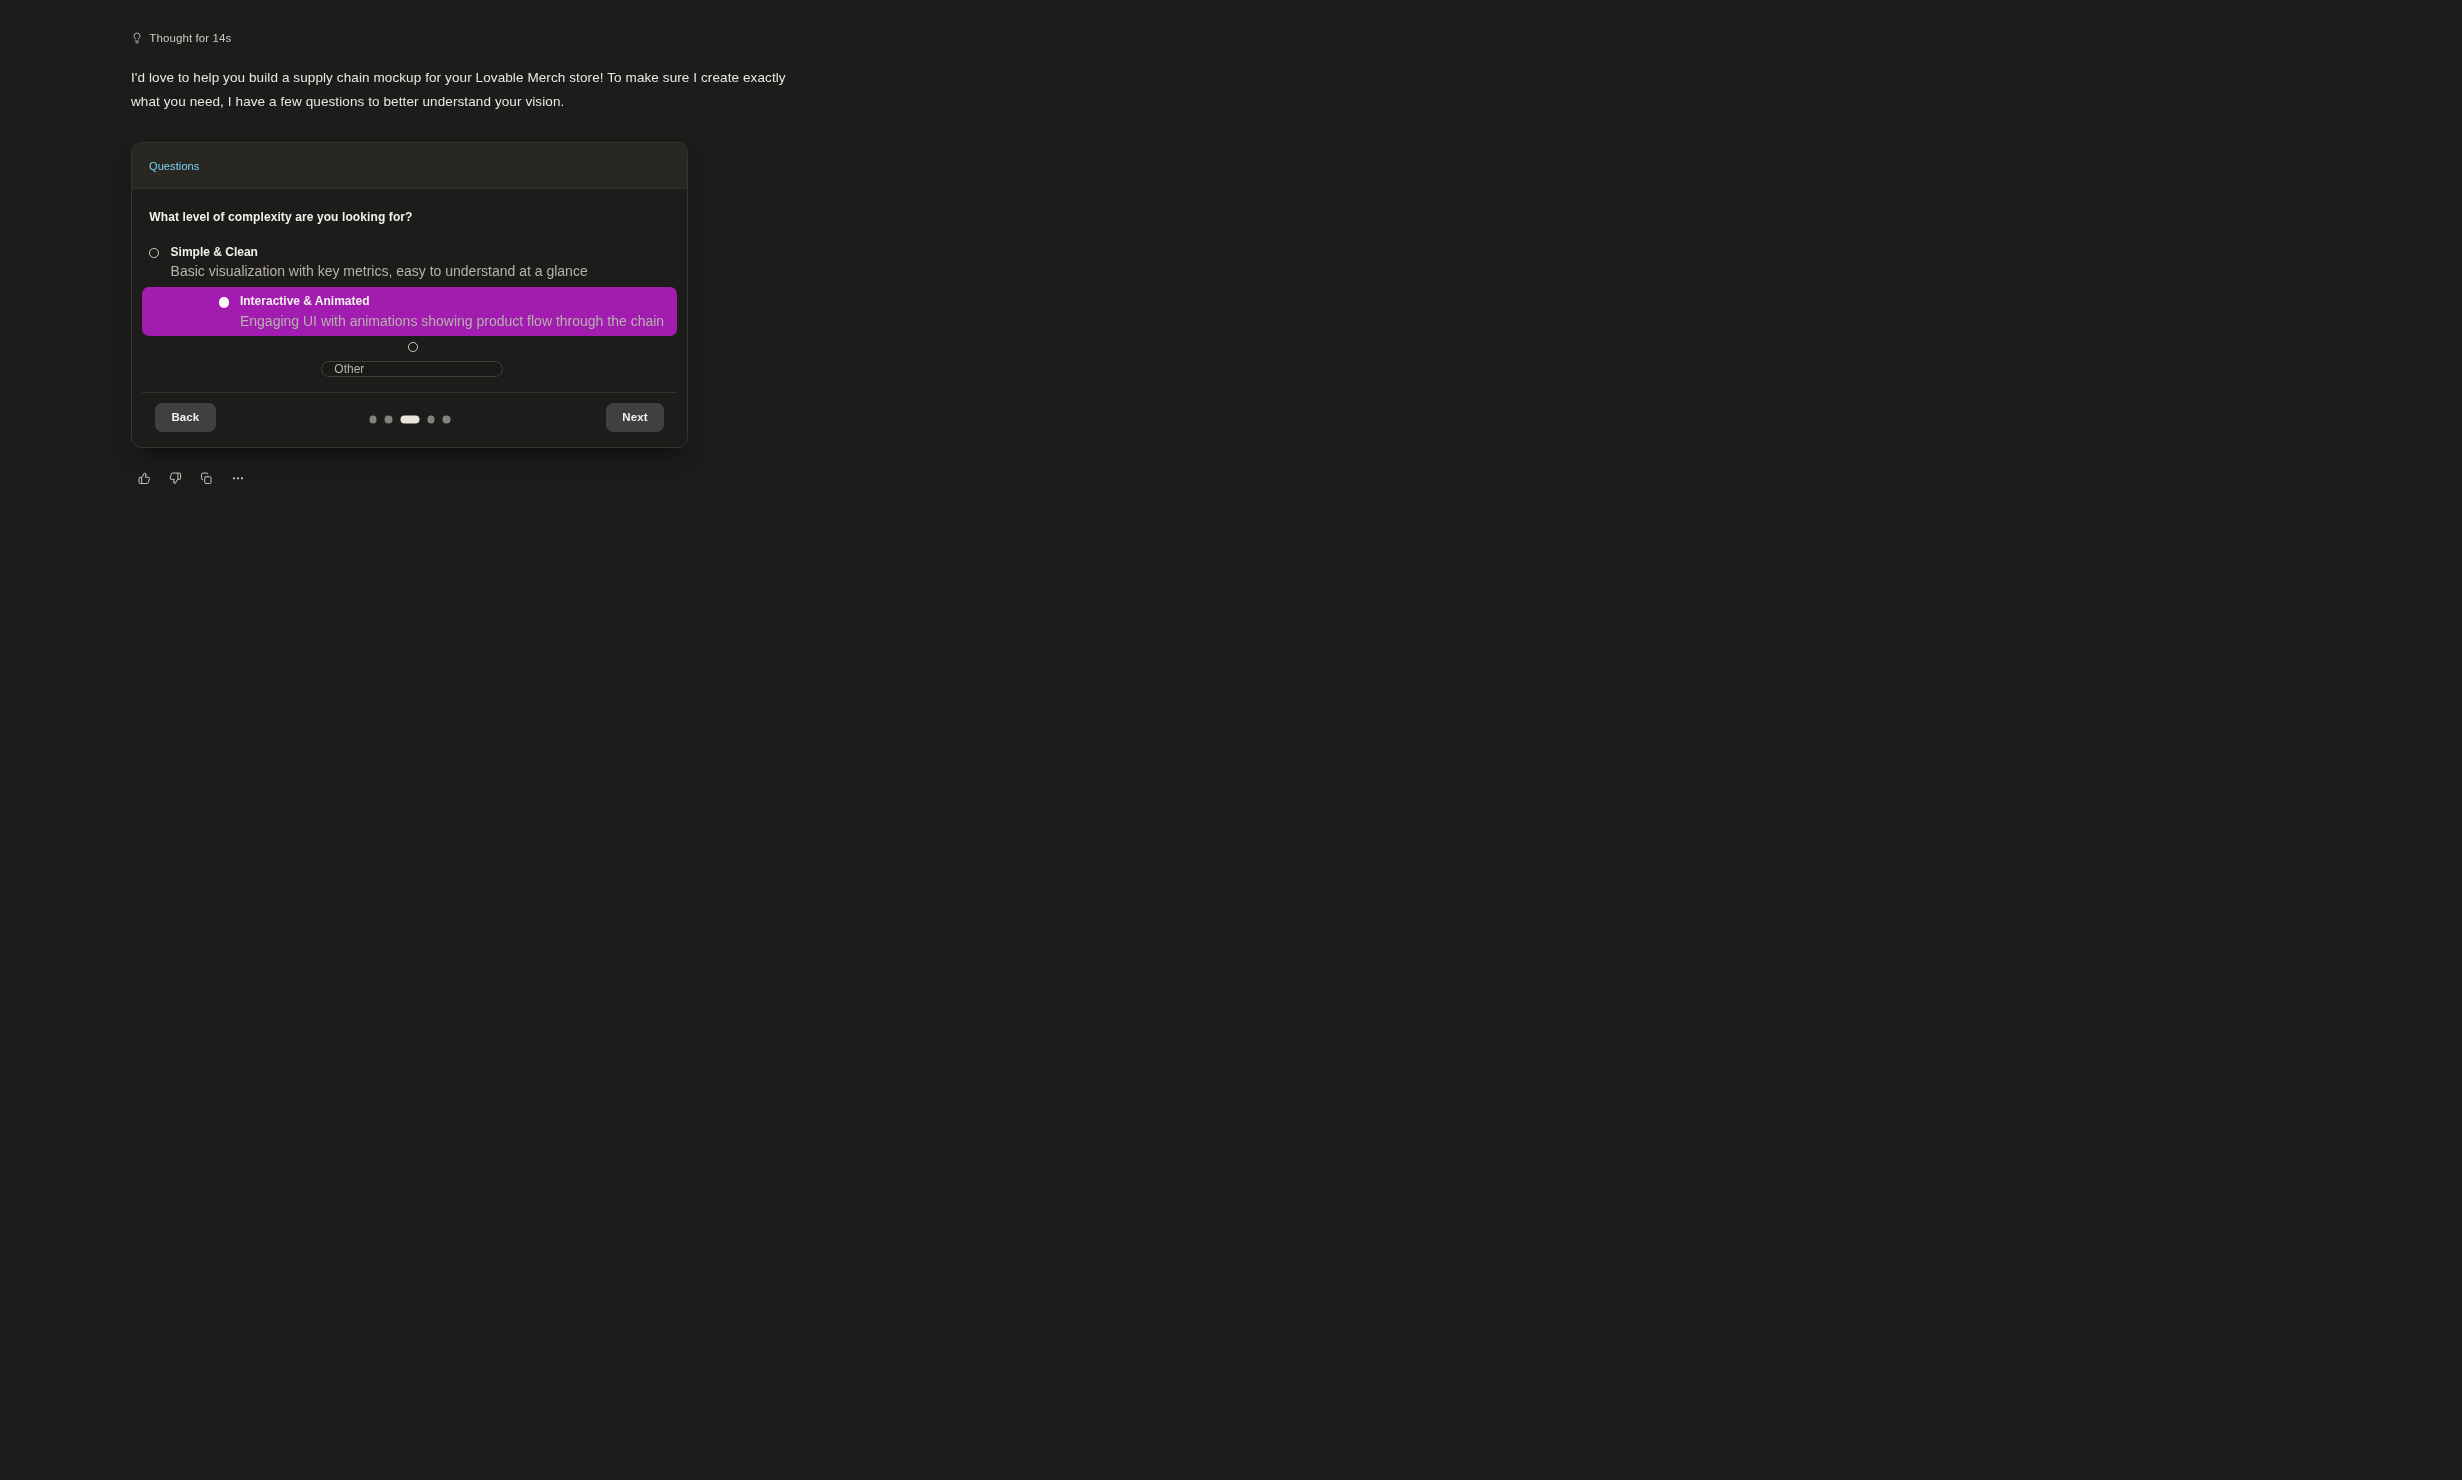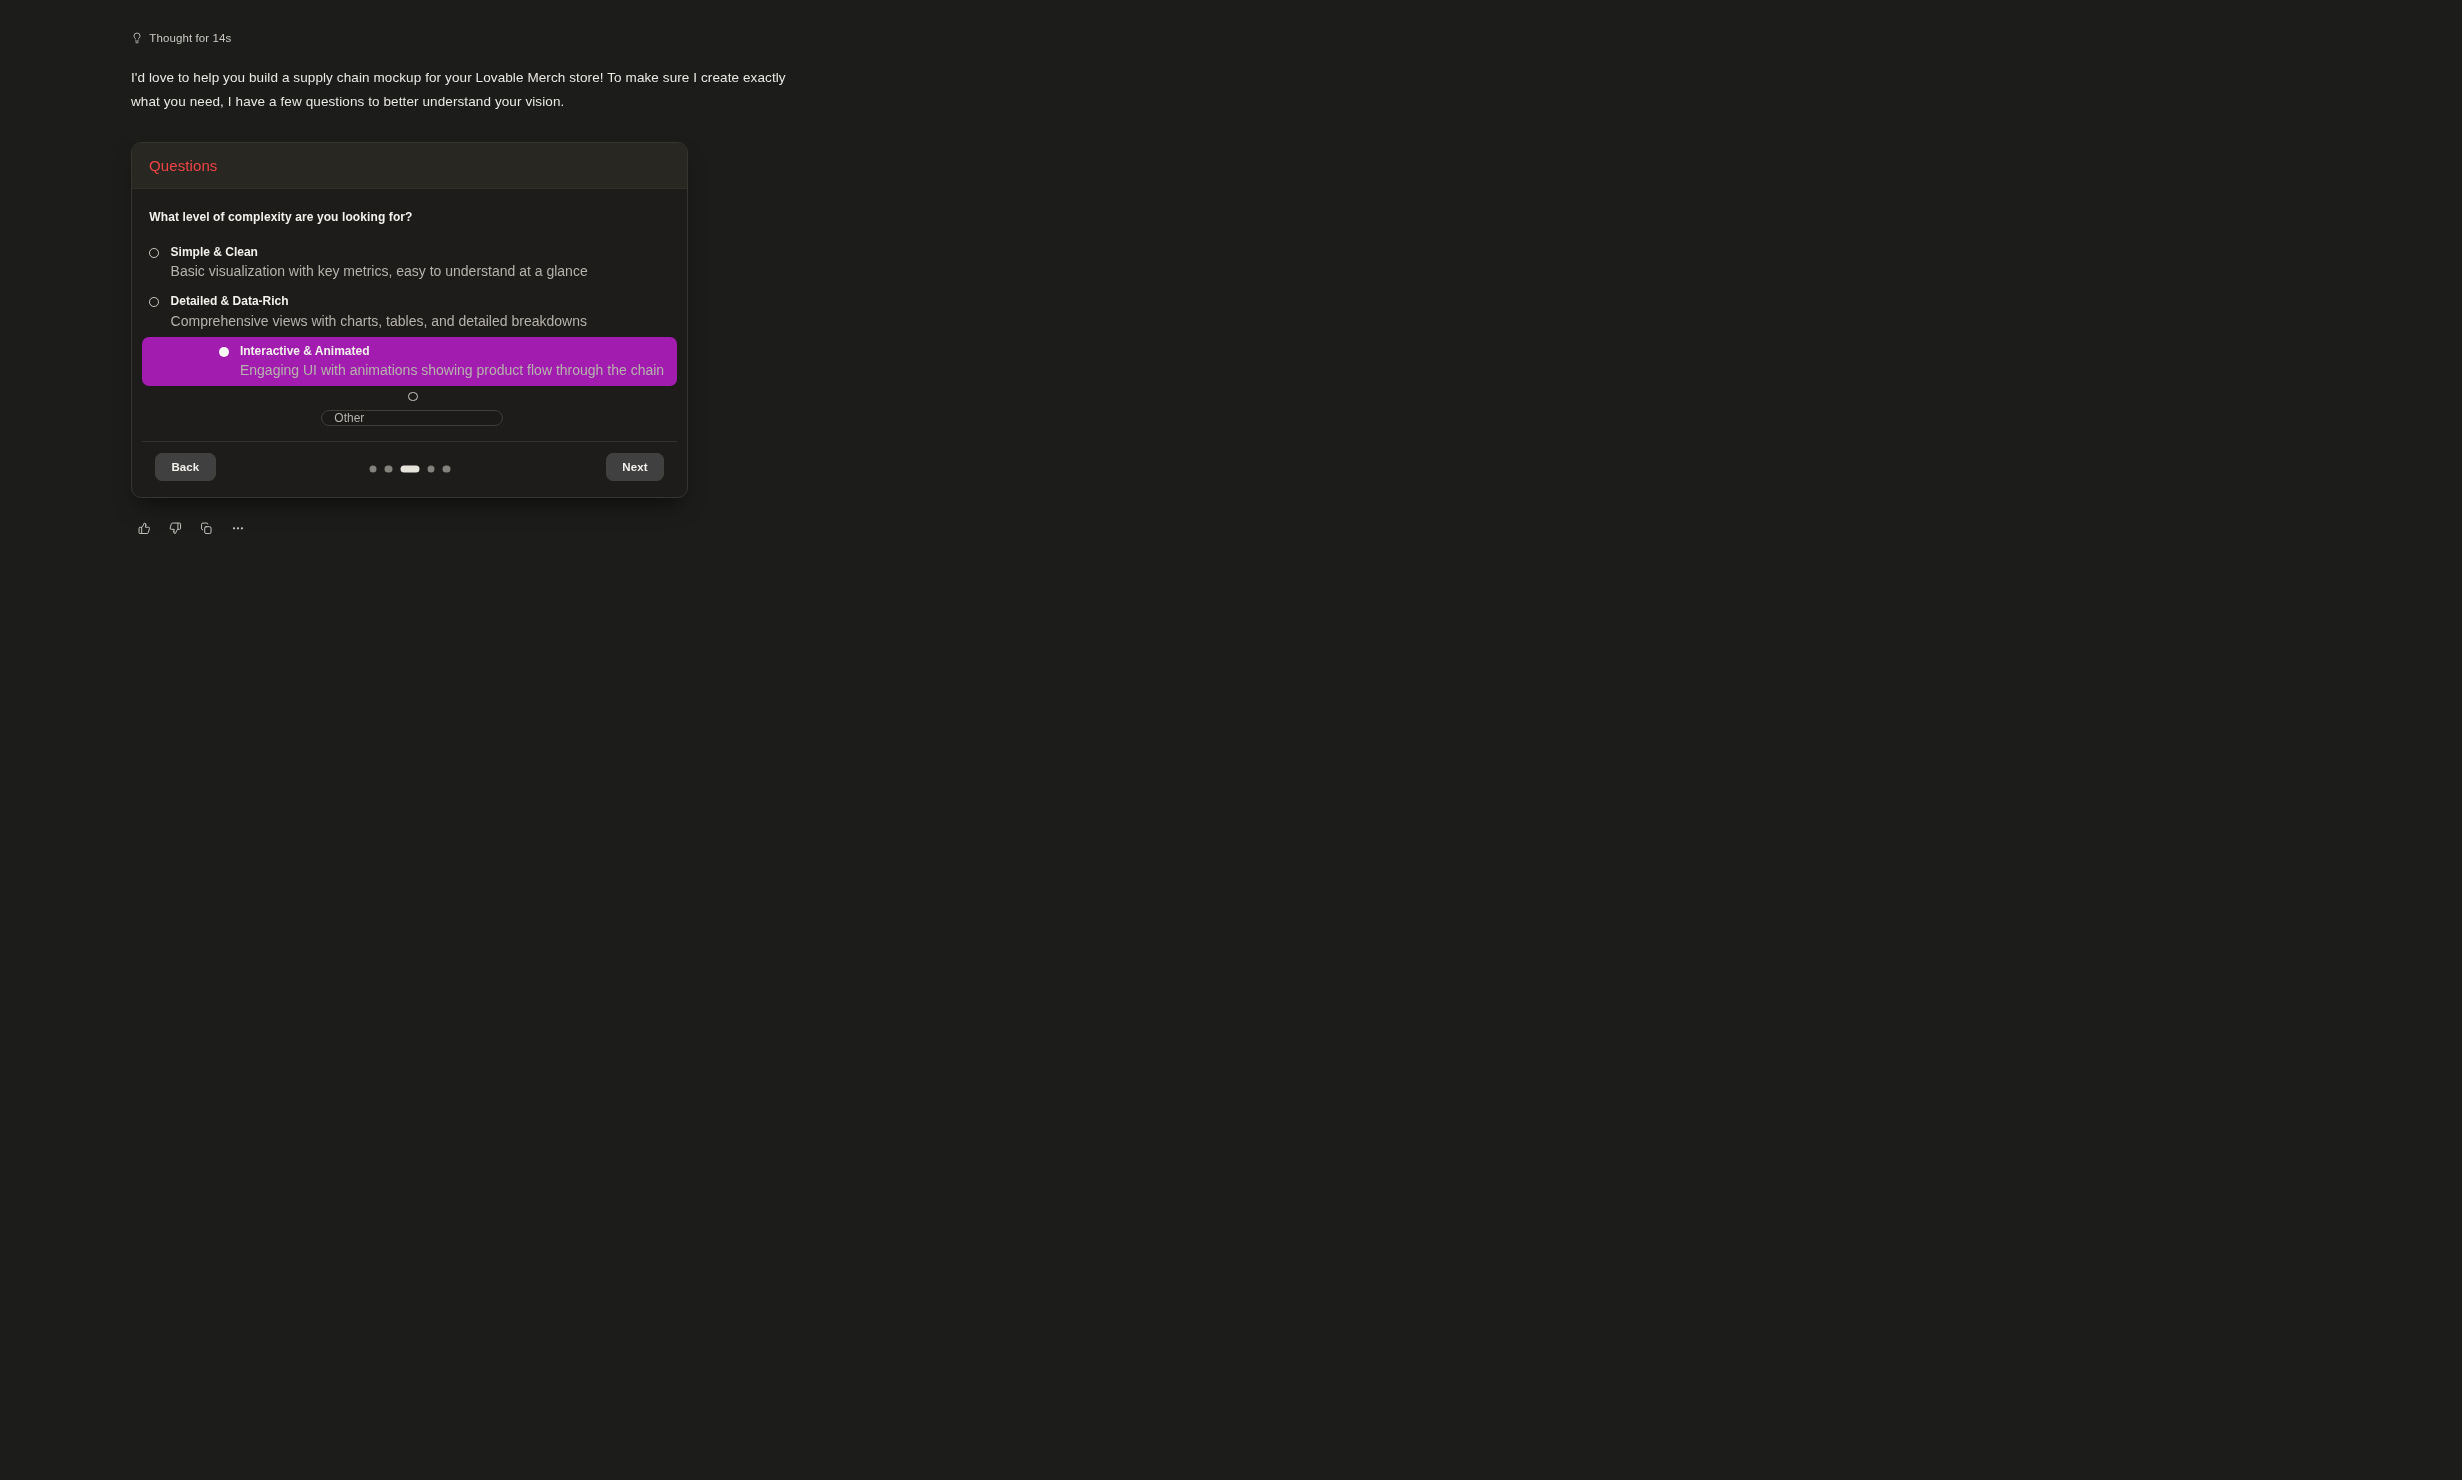--- a/index.html
+++ b/index.html
@@ -56,23 +56,23 @@
   }
   .card-header {
     height: 46px;
     display: flex;
     align-items: center;
     padding: 0 17px;
     background: #282722;
     border-bottom: 0.6px solid #31302a;
   }
   .card-title {
-    font-size: 15px;
+    font-size: 11px;
     font-weight: 400;
-    color: #ef4444;
+    color: #7dd3fc;
     letter-spacing: 0.1px;
   }
   .card-body { padding: 14px 10.3px 0 10.3px; }
   .question {
     margin: 7px 7px 14px 7px;
     font-size: 12px;
     font-weight: 700;
     color: #f3f1ec;
     letter-spacing: 0.1px;
   }
@@ -224,29 +224,20 @@
         <div class="option-row">
           <span class="radio-col">
             <span class="radio"></span>
           </span>
           <span>
             <div class="option-title">Simple &amp; Clean</div>
             <div class="option-desc">Basic visualization with key metrics, easy to understand at a glance</div>
           </span>
         </div>
 
-        <div class="option-row">
-          <span class="radio-col">
-            <span class="radio"></span>
-          </span>
-          <span>
-            <div class="option-title">Detailed &amp; Data-Rich</div>
-            <div class="option-desc">Comprehensive views with charts, tables, and detailed breakdowns</div>
-          </span>
-        </div>
 
         <div class="option-row selected">
           <span class="radio-col">
             <span class="radio checked"></span>
           </span>
           <span>
             <div class="option-title">Interactive &amp; Animated</div>
             <div class="option-desc">Engaging UI with animations showing product flow through the chain</div>
           </span>
         </div>

